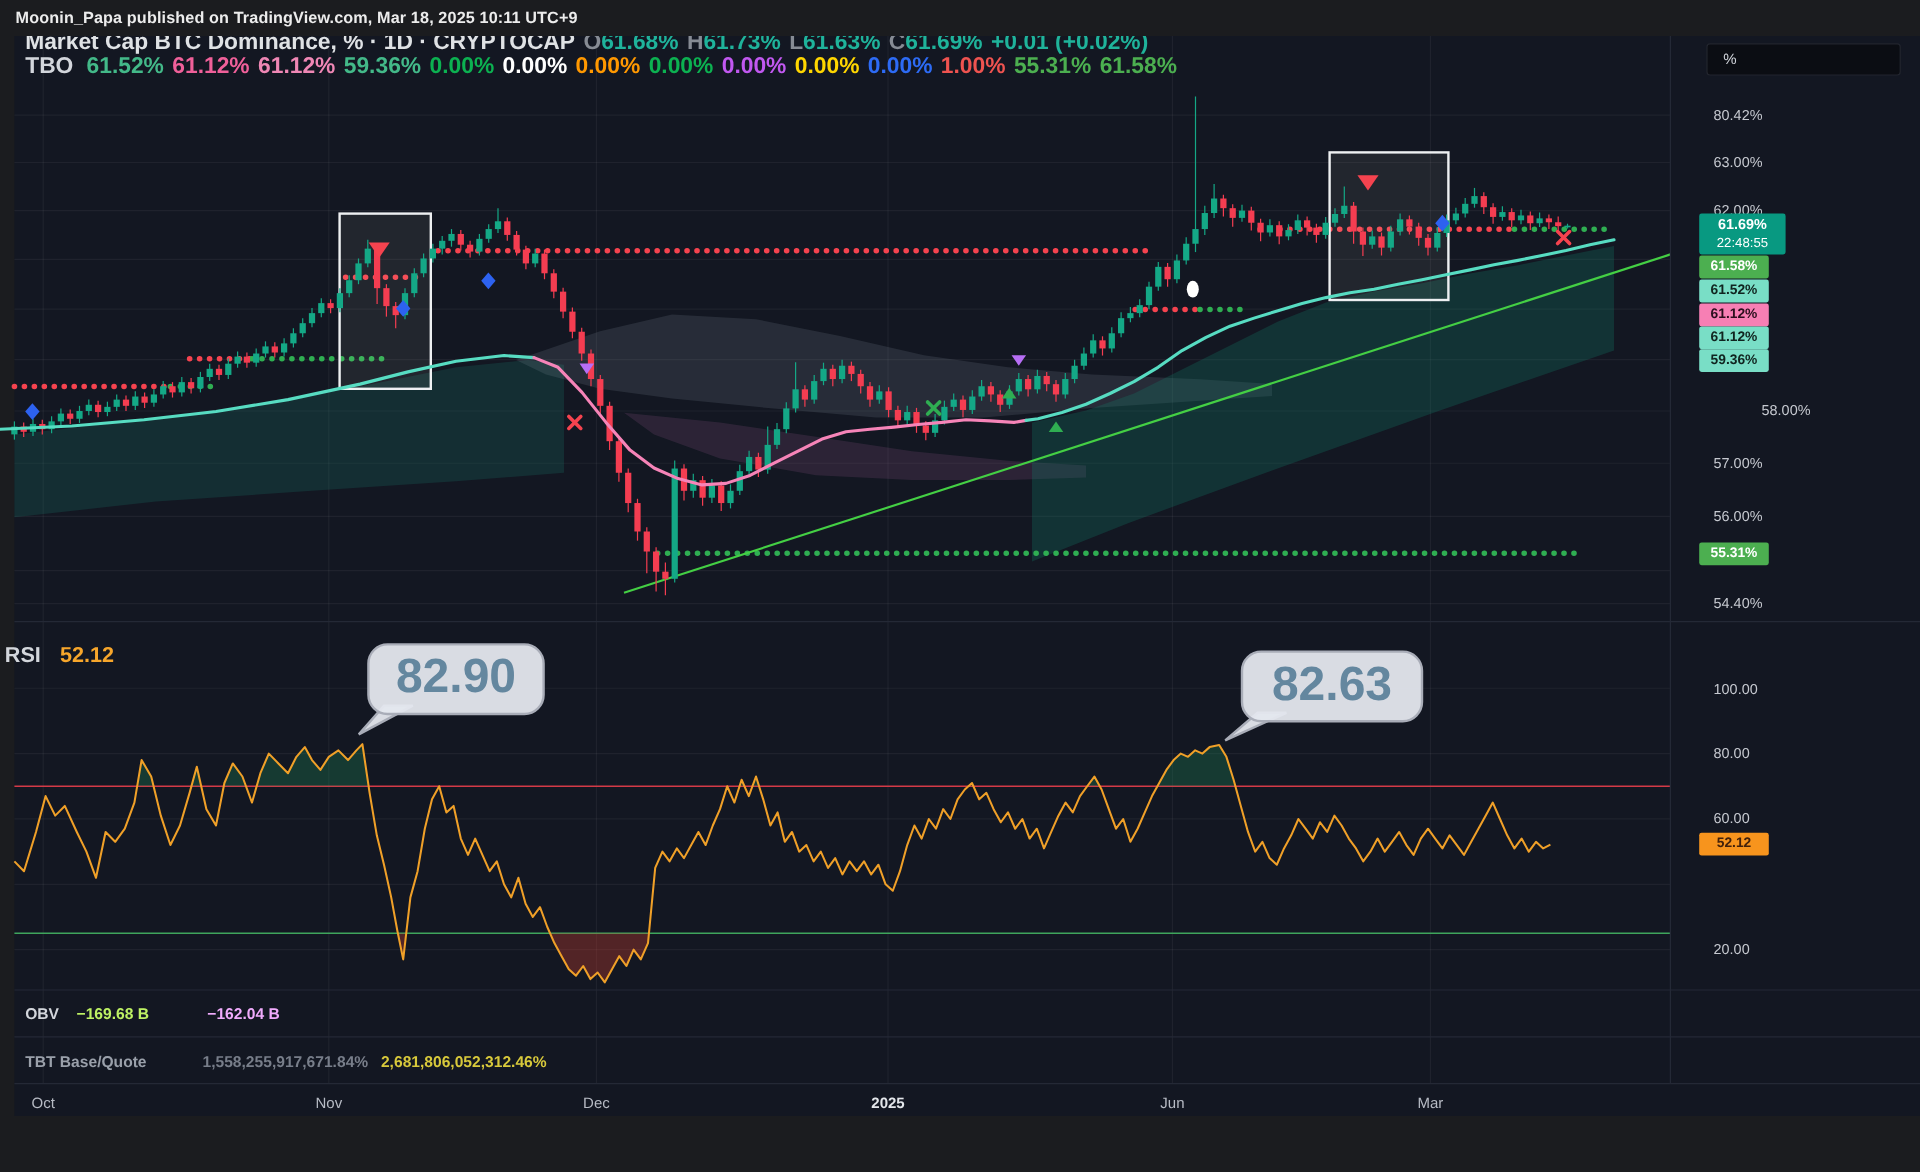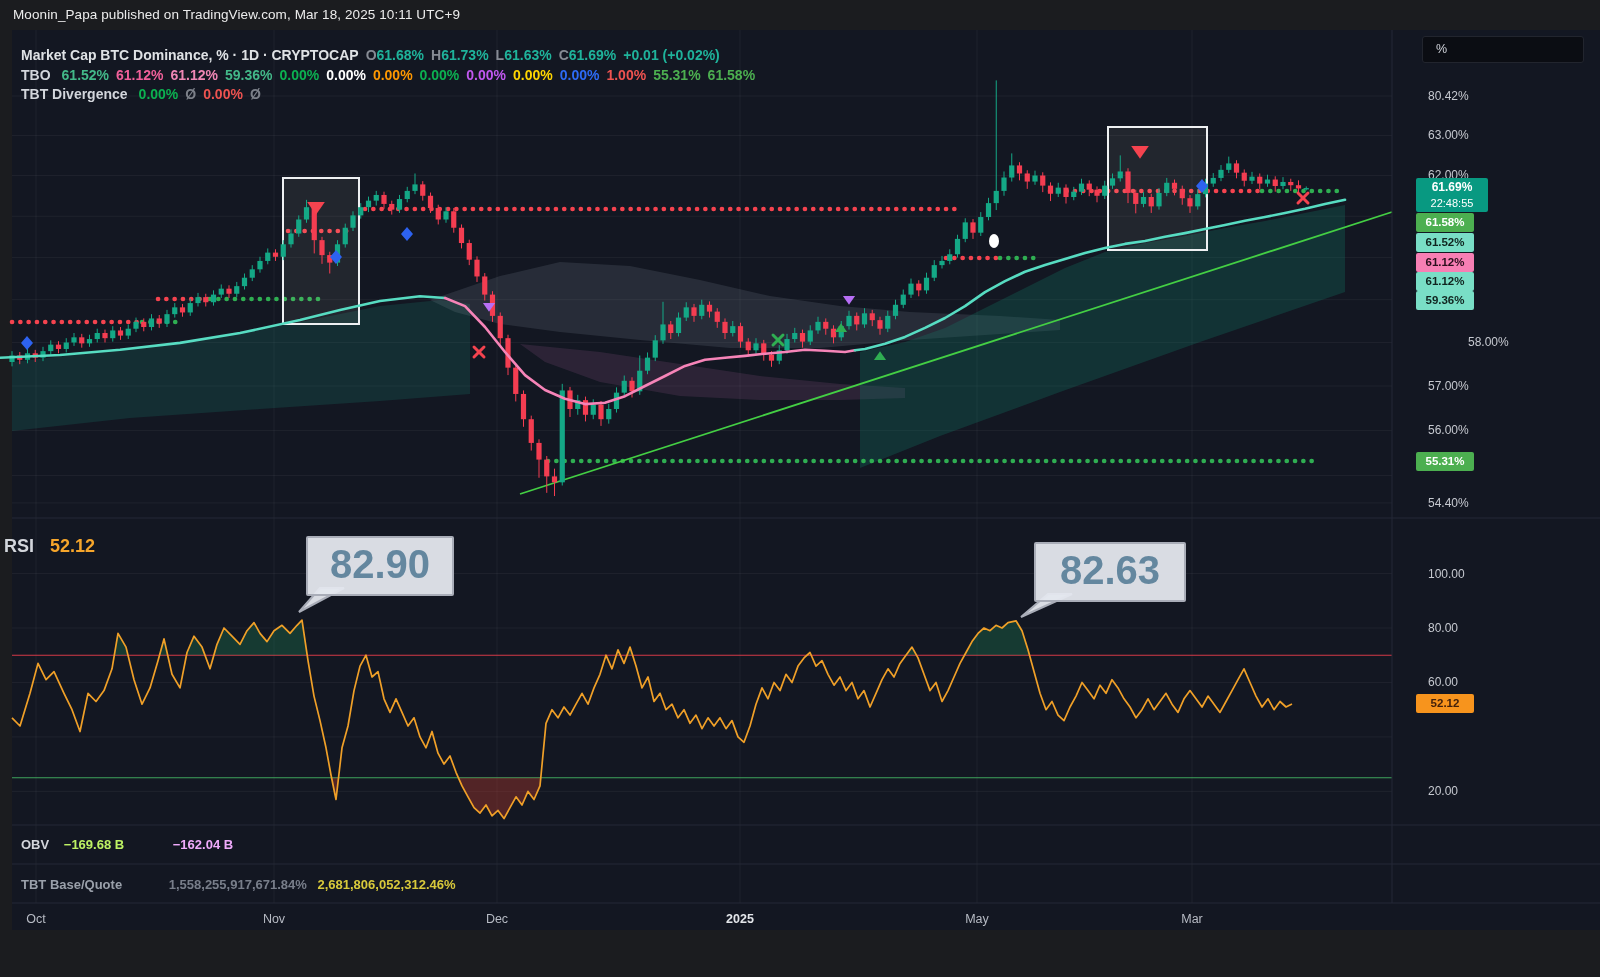--- a/index.html
+++ b/index.html
@@ -2,43 +2,43 @@
 <html><head>
 <meta charset="utf-8">
 <style>
   html,body{margin:0;padding:0;background:#1b1c1f;}
   .stage{position:relative;width:1600px;height:977px;background:#1b1c1f;overflow:hidden;
          font-family:"Liberation Sans","DejaVu Sans",sans-serif;}
   .abs{position:absolute;}
   svg#cv{position:absolute;left:0;top:0;z-index:1;}
   .ovl{position:absolute;z-index:2;}
   .top-strip{left:0;top:0;width:1600px;height:30px;background:#1b1c1f;z-index:3;}
-  .pub{position:absolute;left:13px;top:7px;font-size:13.5px;font-weight:400;color:#ececec;letter-spacing:.1px;}
+  .pub{position:absolute;left:13px;top:7px;font-size:13.5px;font-weight:700;color:#ececec;letter-spacing:.1px;}
   .bottom-strip{left:0;top:930px;width:1600px;height:47px;background:#1b1c1f;z-index:3;}
   .brand{position:absolute;left:40px;top:13px;font-size:15px;font-weight:700;color:#dfe2e6;}
-  .legend{left:21px;top:46px;line-height:19.5px;font-size:14px;white-space:nowrap;}
+  .legend{left:21px;top:26px;line-height:19.5px;font-size:19px;white-space:nowrap;}
   .legend .row{height:19.5px;}
   .sym{color:#dfe2e5;font-weight:600;}
   .okey{color:#868b94;font-weight:600;margin-left:7px;}
   .oval{font-weight:600;}
   .lbl{color:#d3d6dc;font-weight:600;margin-right:4px;}
   .tboval{font-weight:700;margin-left:7px;}
   .rsi-leg{left:4px;top:536px;font-size:18px;white-space:nowrap;}
   .pane-row{font-size:13px;white-space:nowrap;}
   .unit-btn{left:1422px;top:36px;width:147px;height:25px;background:#0b0d13;border:1px solid #22252e;
             border-radius:3px;color:#d2d5dc;font-size:12.5px;line-height:25px;padding-left:13px;}
   .axlab{position:absolute;left:1428px;width:70px;font-size:12px;color:#c6c9d0;transform:translateY(-7px);}
   .badge{position:absolute;left:1416px;width:58px;height:19px;border-radius:2px;font-size:11.5px;
          font-weight:700;text-align:center;line-height:19px;}
   .pbadge{position:absolute;left:1416px;width:72px;height:34px;border-radius:2px;color:#fff;
           text-align:center;font-weight:700;}
   .pbadge .l1{font-size:12px;line-height:18px;}
   .pbadge .l2{font-size:11px;font-weight:400;line-height:14px;}
   .tlab{position:absolute;top:912px;font-size:12.5px;color:#b7bbc4;transform:translateX(-50%);}
-  .bubble{position:absolute;background:rgba(228,231,238,.95);border:2px solid #a9adb8;border-radius:2px;
+  .bubble{position:absolute;background:rgba(228,231,238,.95);border:2px solid #a9adb8;border-radius:17px;
           color:#64879f;font-weight:700;text-align:center;z-index:2;}
 </style>
 </head>
 <body>
 
 <div class="stage">
   <svg id="cv" width="1600" height="977">
       <rect x="12" y="30" width="1588" height="900" fill="#131722"></rect>
       <line x1="36" y1="30" x2="36" y2="903" stroke="rgba(255,255,255,0.05)" stroke-width="1"></line>
       <line x1="274" y1="30" x2="274" y2="903" stroke="rgba(255,255,255,0.05)" stroke-width="1"></line>
@@ -465,23 +465,20 @@
     <span class="pub">Moonin_Papa published on TradingView.com, Mar 18, 2025 10:11 UTC+9</span>
   </div>
 
   <div class="ovl legend">
     <div class="row">
       <span class="sym">Market Cap BTC Dominance, % · 1D · CRYPTOCAP</span><span id="ohlc"><span class="okey">O</span><span class="oval" style="color: rgb(31, 179, 155);">61.68%</span><span class="okey">H</span><span class="oval" style="color: rgb(31, 179, 155);">61.73%</span><span class="okey">L</span><span class="oval" style="color: rgb(31, 179, 155);">61.63%</span><span class="okey">C</span><span class="oval" style="color: rgb(31, 179, 155);">61.69%</span></span><span class="oval" id="chg" style="color: rgb(31, 179, 155); margin-left: 7px;">+0.01 (+0.02%)</span>
     </div>
     <div class="row">
       <span class="lbl">TBO</span><span id="tbovals"><span class="tboval" style="color: rgb(67, 185, 137);">61.52%</span><span class="tboval" style="color: rgb(240, 96, 154);">61.12%</span><span class="tboval" style="color: rgb(239, 135, 181);">61.12%</span><span class="tboval" style="color: rgb(67, 185, 137);">59.36%</span><span class="tboval" style="color: rgb(12, 177, 81);">0.00%</span><span class="tboval" style="color: rgb(255, 255, 255);">0.00%</span><span class="tboval" style="color: rgb(255, 152, 0);">0.00%</span><span class="tboval" style="color: rgb(12, 177, 81);">0.00%</span><span class="tboval" style="color: rgb(193, 88, 240);">0.00%</span><span class="tboval" style="color: rgb(255, 214, 0);">0.00%</span><span class="tboval" style="color: rgb(45, 107, 245);">0.00%</span><span class="tboval" style="color: rgb(239, 83, 80);">1.00%</span><span class="tboval" style="color: rgb(76, 175, 80);">55.31%</span><span class="tboval" style="color: rgb(76, 175, 80);">61.58%</span></span>
     </div>
-    <div class="row">
-      <span class="lbl">TBT Divergence</span><span id="tbtdvals"><span class="tboval" style="color: rgb(12, 177, 81);">0.00%</span><span class="tboval" style="color: rgb(124, 128, 137);">Ø</span><span class="tboval" style="color: rgb(239, 83, 80);">0.00%</span><span class="tboval" style="color: rgb(124, 128, 137);">Ø</span></span>
-    </div>
   </div>
 
   <div class="ovl rsi-leg">
     <span class="lbl">RSI</span>
     <span id="rsival" class="tboval" style="color: rgb(247, 166, 43);">52.12</span>
   </div>
 
   <div class="ovl pane-row" style="left:21px;top:837px;">
     <span class="lbl">OBV</span>
     <span id="obv1" class="tboval" style="color: #bef264;">−169.68 B</span>
@@ -519,21 +516,21 @@
       <div class="axlab" style="top:682.45px;z-index:2;position:absolute;">60.00</div>
       <div class="axlab" style="top:700px;z-index:2;position:absolute;">40.00</div>
       <div class="axlab" style="top:791.35px;z-index:2;position:absolute;">20.00</div>
       <div class="badge" style="top:694px;background:#f7941d;color:#42210b;z-index:2;position:absolute;">52.12</div>
     </div>
   <div id="time-axis">
       <div class="tlab" style="left:36px;z-index:2;position:absolute;">Oct</div>
       <div class="tlab" style="left:274px;z-index:2;position:absolute;">Nov</div>
       <div class="tlab" style="left:497px;z-index:2;position:absolute;">Dec</div>
       <div class="tlab" style="left: 740px; z-index: 2; position: absolute; color: rgb(227, 230, 234); font-weight: 700;">2025</div>
-      <div class="tlab" style="left:977px;z-index:2;position:absolute;">May</div>
+      <div class="tlab" style="left:977px;z-index:2;position:absolute;">Jun</div>
       <div class="tlab" style="left:1192px;z-index:2;position:absolute;">Mar</div>
     </div>
   <div id="bubbles">
       <div class="bubble" style="left:306px;top:536px;width:144px;height:56px;line-height:52px;font-size:40px;position:absolute;">82.90</div>
       <div class="bubble" style="left:1034px;top:542px;width:148px;height:56px;line-height:52px;font-size:40px;position:absolute;">82.63</div>
     </div>
 
 </div>
 
 </body></html>

